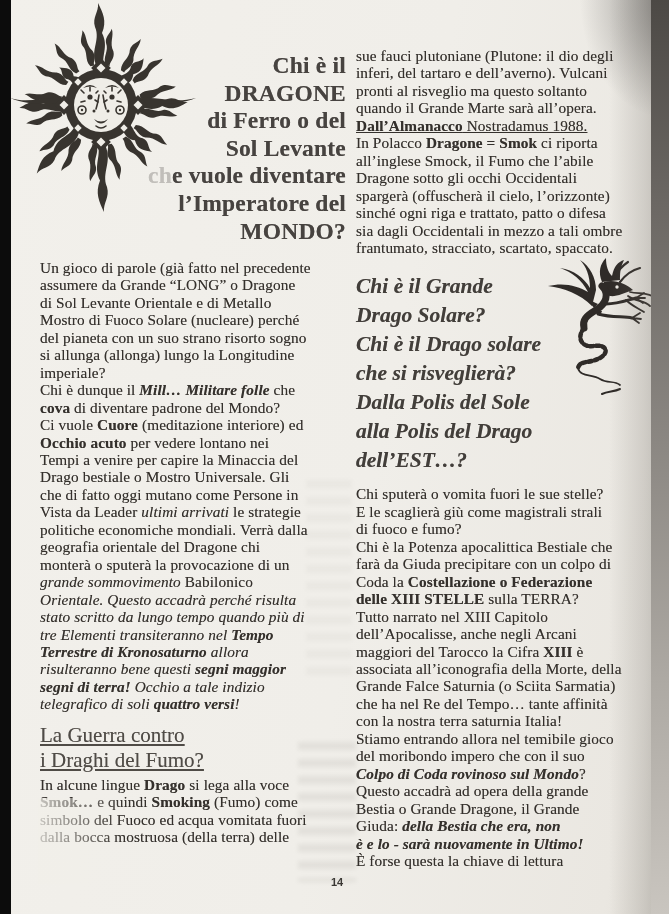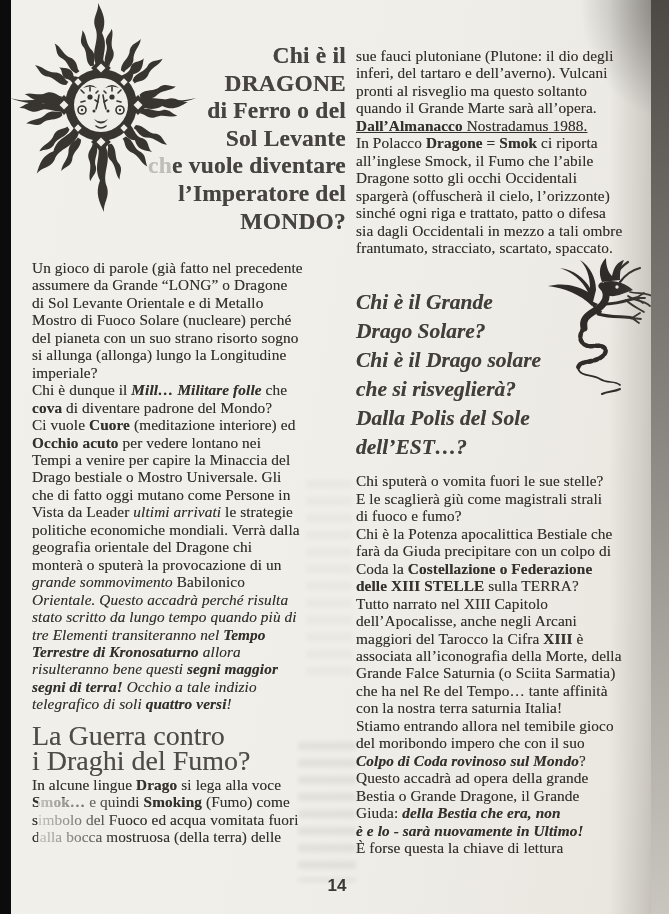--- a/index.html
+++ b/index.html
@@ -23,43 +23,44 @@
     background:linear-gradient(to right,rgba(241,239,233,.78),rgba(241,239,233,0) 75%);z-index:5;}
 
   
   .tline{white-space:nowrap;}
   .sb{font-weight:700;}
   .si{font-style:italic;}
   .su{text-decoration:underline;}
   .sf{opacity:.28;filter:blur(.4px);}
 
   .title{
-    position:absolute;left:40px;top:42px;width:306px;text-align:right;
+    position:absolute;left:40px;top:52px;width:306px;text-align:right;
     font-size:23.5px;font-weight:700;line-height:27.6px;color:#474340;
     letter-spacing:.2px;text-shadow:0 0 .5px rgba(60,56,52,.55);
   }
   .body-text{font-size:15.3px;line-height:17.45px;letter-spacing:.1px;
     text-shadow:0 0 .4px rgba(54,50,46,.5);}
-  .col-left{position:absolute;left:32px;top:259px;width:315px;}
+  .col-left{position:absolute;left:40px;top:259px;width:315px;}
   .col-right{position:absolutel;}
   .col-right{position:absolute;left:356px;top:47px;width:300px;}
   .section-heading{
-    margin-top:10px;font-size:28px;line-height:25px;color:#4f4b46;
+    margin-top:10px;font-size:21px;line-height:25px;color:#4f4b46;
     text-shadow:0 0 .5px rgba(70,66,60,.4);
+    text-decoration:underline;
   }
   .smoke-para{margin-top:3px;}
   .dragon-heading{
-    margin-top:32px;font-size:21.5px;font-weight:700;font-style:italic;
+    margin-top:16px;font-size:21.5px;font-weight:700;font-style:italic;
     line-height:29px;color:#423e3a;text-shadow:0 0 .5px rgba(60,56,52,.5);
   }
   .bottom-para{margin-top:10px;}
   .page-number{
     position:absolute;left:312px;top:876px;width:50px;text-align:center;
     font-family:"Liberation Sans","DejaVu Sans",sans-serif;
-    font-weight:700;font-size:17px;color:#3a3834;
+    font-weight:700;font-size:11px;color:#3a3834;
   }
   .sun{position:absolute;left:4px;top:2px;width:202px;height:236px;}
   .dragon{position:absolute;left:540px;top:256px;width:122px;height:146px;}
   svg .ink{fill:#38342f;}
   svg .paper{fill:#efede7;}
 </style>
 </head>
 <body>
 
 <div class="page">
@@ -201,20 +202,21 @@
         <div class="tline"><span>sinché ogni riga e trattato, patto o difesa</span></div>
         <div class="tline"><span>sia dagli Occidentali in mezzo a tali ombre</span></div>
         <div class="tline"><span>frantumato, stracciato, scartato, spaccato.</span></div>
       </div>
     <div class="dragon-heading">
         <div class="tline"><span>Chi è il Grande</span></div>
         <div class="tline"><span>Drago Solare?</span></div>
         <div class="tline"><span>Chi è il Drago solare</span></div>
         <div class="tline"><span>che si risveglierà?</span></div>
         <div class="tline"><span>Dalla Polis del Sole</span></div>
+        <div class="tline"><span>alla Polis del Drago</span></div>
         <div class="tline"><span>dell’EST…?</span></div>
       </div>
     <div class="body-text bottom-para">
         <div class="tline"><span>Chi sputerà o vomita fuori le sue stelle?</span></div>
         <div class="tline"><span>E le scaglierà giù come magistrali strali</span></div>
         <div class="tline"><span>di fuoco e fumo?</span></div>
         <div class="tline"><span>Chi è la Potenza apocalittica Bestiale che</span></div>
         <div class="tline"><span>farà da Giuda precipitare con un colpo di</span></div>
         <div class="tline"><span>Coda la </span><span class="sb">Costellazione o Federazione</span></div>
         <div class="tline"><span class="sb">delle XIII STELLE</span><span> sulla TERRA?</span></div>

